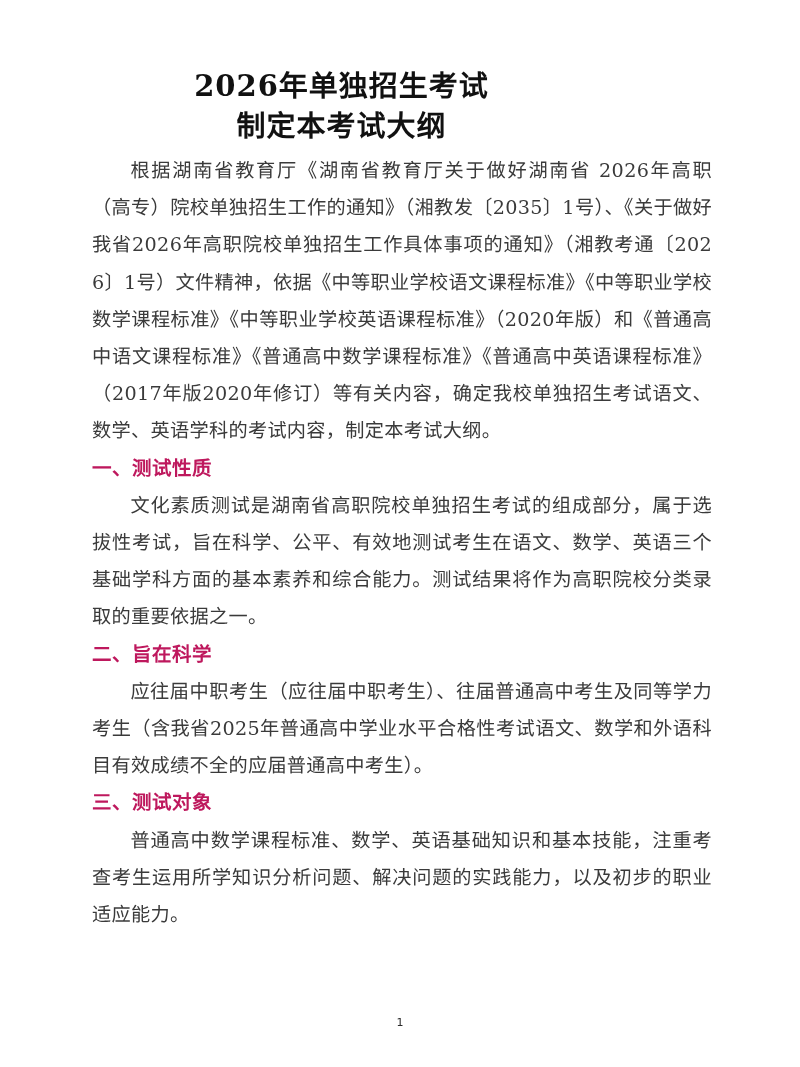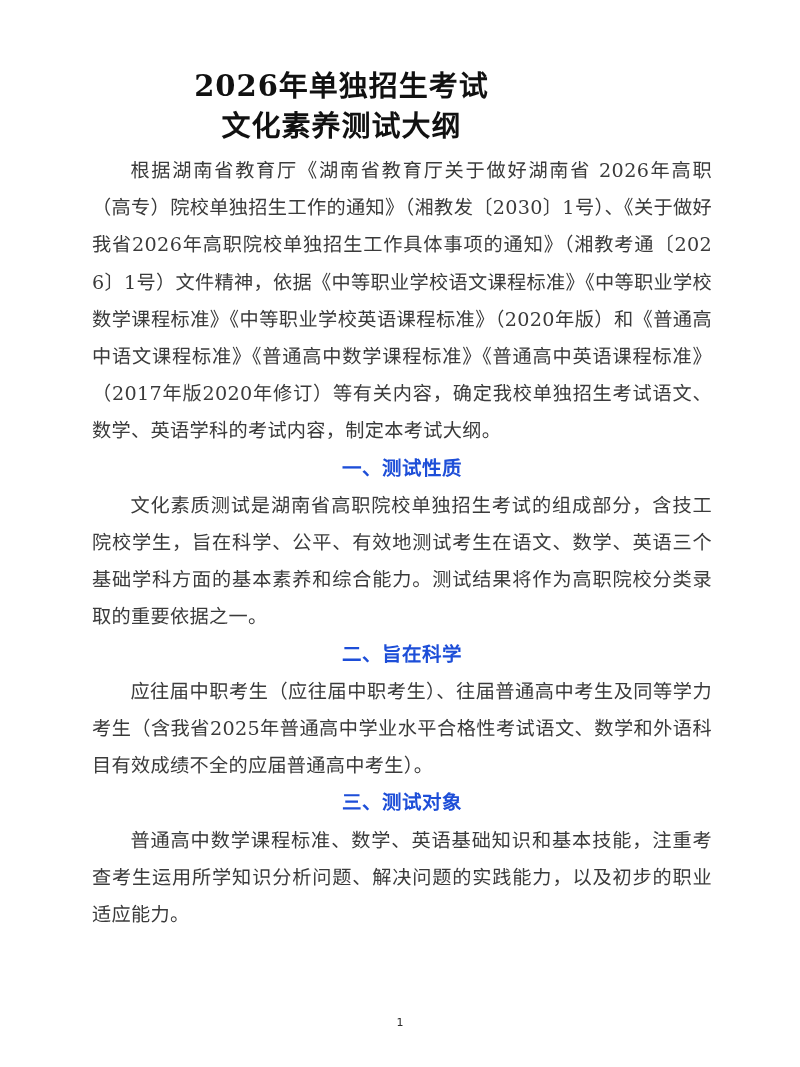--- a/index.html
+++ b/index.html
@@ -57,25 +57,24 @@
     margin: 0;
     letter-spacing: 0.3px;
     word-break: break-all;
   }
 
   .section-heading {
     font-family: "DejaVu Sans", "Liberation Sans", sans-serif;
     font-weight: 700;
     font-size: 19.5px;
     line-height: 37.2px;
-    color: #1d4ed8;
+    color: #be185d;
     margin: 0;
     text-indent: 0;
     letter-spacing: 0.5px;
-    text-align: center;
   }
 
   
   .page-number {
     position: absolute;
     left: 0;
     top: 1016px;
     width: 800px;
     text-align: center;
     font-family: "DejaVu Sans", "Liberation Sans", sans-serif;
@@ -83,29 +82,29 @@
     color: #2b2b2b;
   }
 </style>
 </head>
 <body>
 
 <div class="page">
 
   <div class="doc-title">
     <span class="title-line">2026年单独招生考试</span>
-    <span class="title-line">文化素养测试大纲</span>
+    <span class="title-line">制定本考试大纲</span>
   </div>
 
   <div class="body-area">
 
-    <p class="para">根据湖南省教育厅《湖南省教育厅关于做好湖南省 2026年高职（高专）院校单独招生工作的通知》（湘教发〔2030〕1号）、《关于做好我省2026年高职院校单独招生工作具体事项的通知》（湘教考通〔2026〕1号）文件精神，依据《中等职业学校语文课程标准》《中等职业学校数学课程标准》《中等职业学校英语课程标准》（2020年版）和《普通高中语文课程标准》《普通高中数学课程标准》《普通高中英语课程标准》（2017年版2020年修订）等有关内容，确定我校单独招生考试语文、数学、英语学科的考试内容，制定本考试大纲。</p>
+    <p class="para">根据湖南省教育厅《湖南省教育厅关于做好湖南省 2026年高职（高专）院校单独招生工作的通知》（湘教发〔2035〕1号）、《关于做好我省2026年高职院校单独招生工作具体事项的通知》（湘教考通〔2026〕1号）文件精神，依据《中等职业学校语文课程标准》《中等职业学校数学课程标准》《中等职业学校英语课程标准》（2020年版）和《普通高中语文课程标准》《普通高中数学课程标准》《普通高中英语课程标准》（2017年版2020年修订）等有关内容，确定我校单独招生考试语文、数学、英语学科的考试内容，制定本考试大纲。</p>
 
     <p class="section-heading">一、测试性质</p>
-    <p class="para">文化素质测试是湖南省高职院校单独招生考试的组成部分，含技工院校学生，旨在科学、公平、有效地测试考生在语文、数学、英语三个基础学科方面的基本素养和综合能力。测试结果将作为高职院校分类录取的重要依据之一。</p>
+    <p class="para">文化素质测试是湖南省高职院校单独招生考试的组成部分，属于选拔性考试，旨在科学、公平、有效地测试考生在语文、数学、英语三个基础学科方面的基本素养和综合能力。测试结果将作为高职院校分类录取的重要依据之一。</p>
 
     <p class="section-heading">二、旨在科学</p>
     <p class="para">应往届中职考生（应往届中职考生）、往届普通高中考生及同等学力考生（含我省2025年普通高中学业水平合格性考试语文、数学和外语科目有效成绩不全的应届普通高中考生）。</p>
 
     <p class="section-heading">三、测试对象</p>
     <p class="para">普通高中数学课程标准、数学、英语基础知识和基本技能，注重考查考生运用所学知识分析问题、解决问题的实践能力，以及初步的职业适应能力。</p>
 
   </div>
 
   <div class="page-number">1</div>

